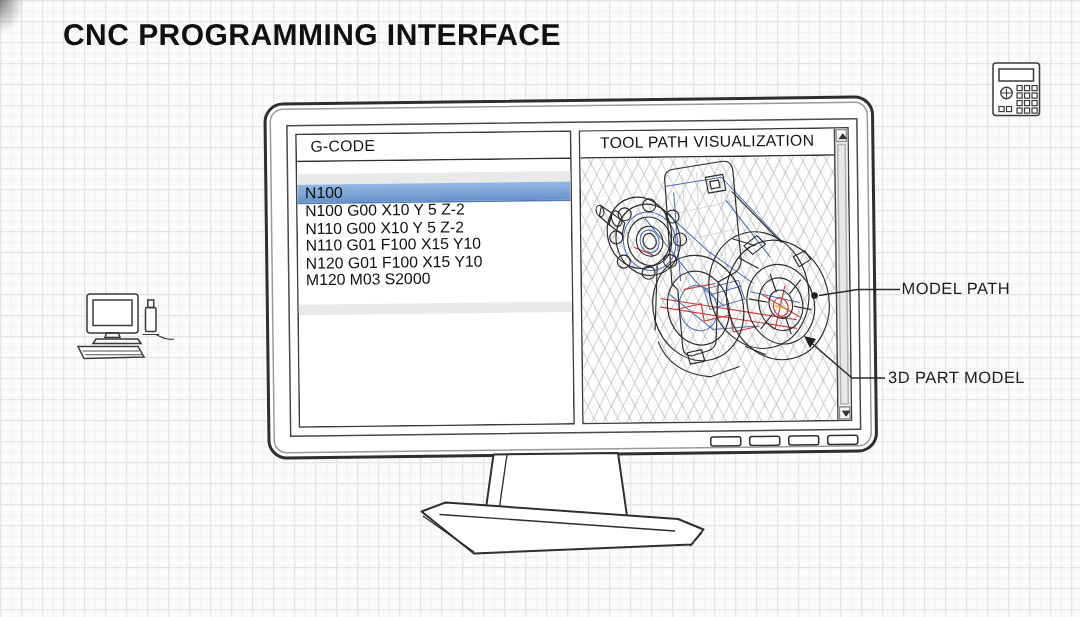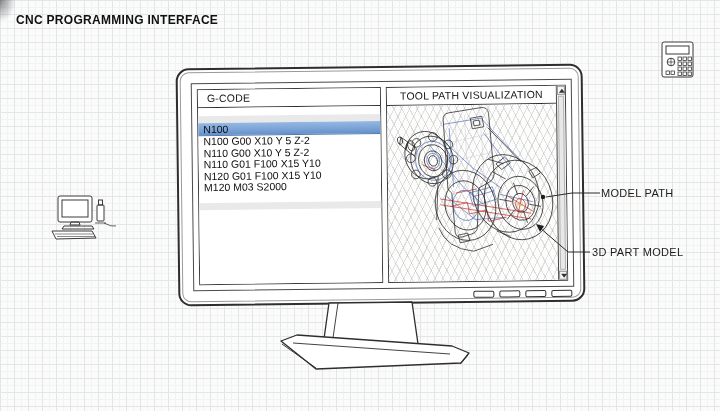--- a/index.html
+++ b/index.html
@@ -13,22 +13,22 @@
       linear-gradient(#f1f3f5 1px, transparent 1px),
       linear-gradient(90deg,#f1f3f5 1px, transparent 1px);
     background-size:14px 14px,14px 14px,7px 7px,7px 7px;
   }
   .corner-smudge{
     position:absolute;left:0;top:0;width:16px;height:22px;
     background:radial-gradient(ellipse at 0 0, rgba(40,40,45,.55), rgba(40,40,45,0) 70%);
     pointer-events:none;
   }
   .page-title{
-    position:absolute;left:16px;top:13px;
-    font-size:12px;font-weight:bold;color:#101010;letter-spacing:.3px;
+    position:absolute;left:42px;top:13px;
+    font-size:20px;font-weight:bold;color:#101010;letter-spacing:.3px;
     white-space:nowrap;
   }
   
   .monitor{
     position:absolute;left:177px;top:66px;width:407px;height:238px;
     background:#fff;border:2px solid #2e2e2e;border-radius:13px;
     transform:rotate(-0.7deg);transform-origin:50% 50%;
     box-sizing:border-box;
   }
   .monitor::before{

